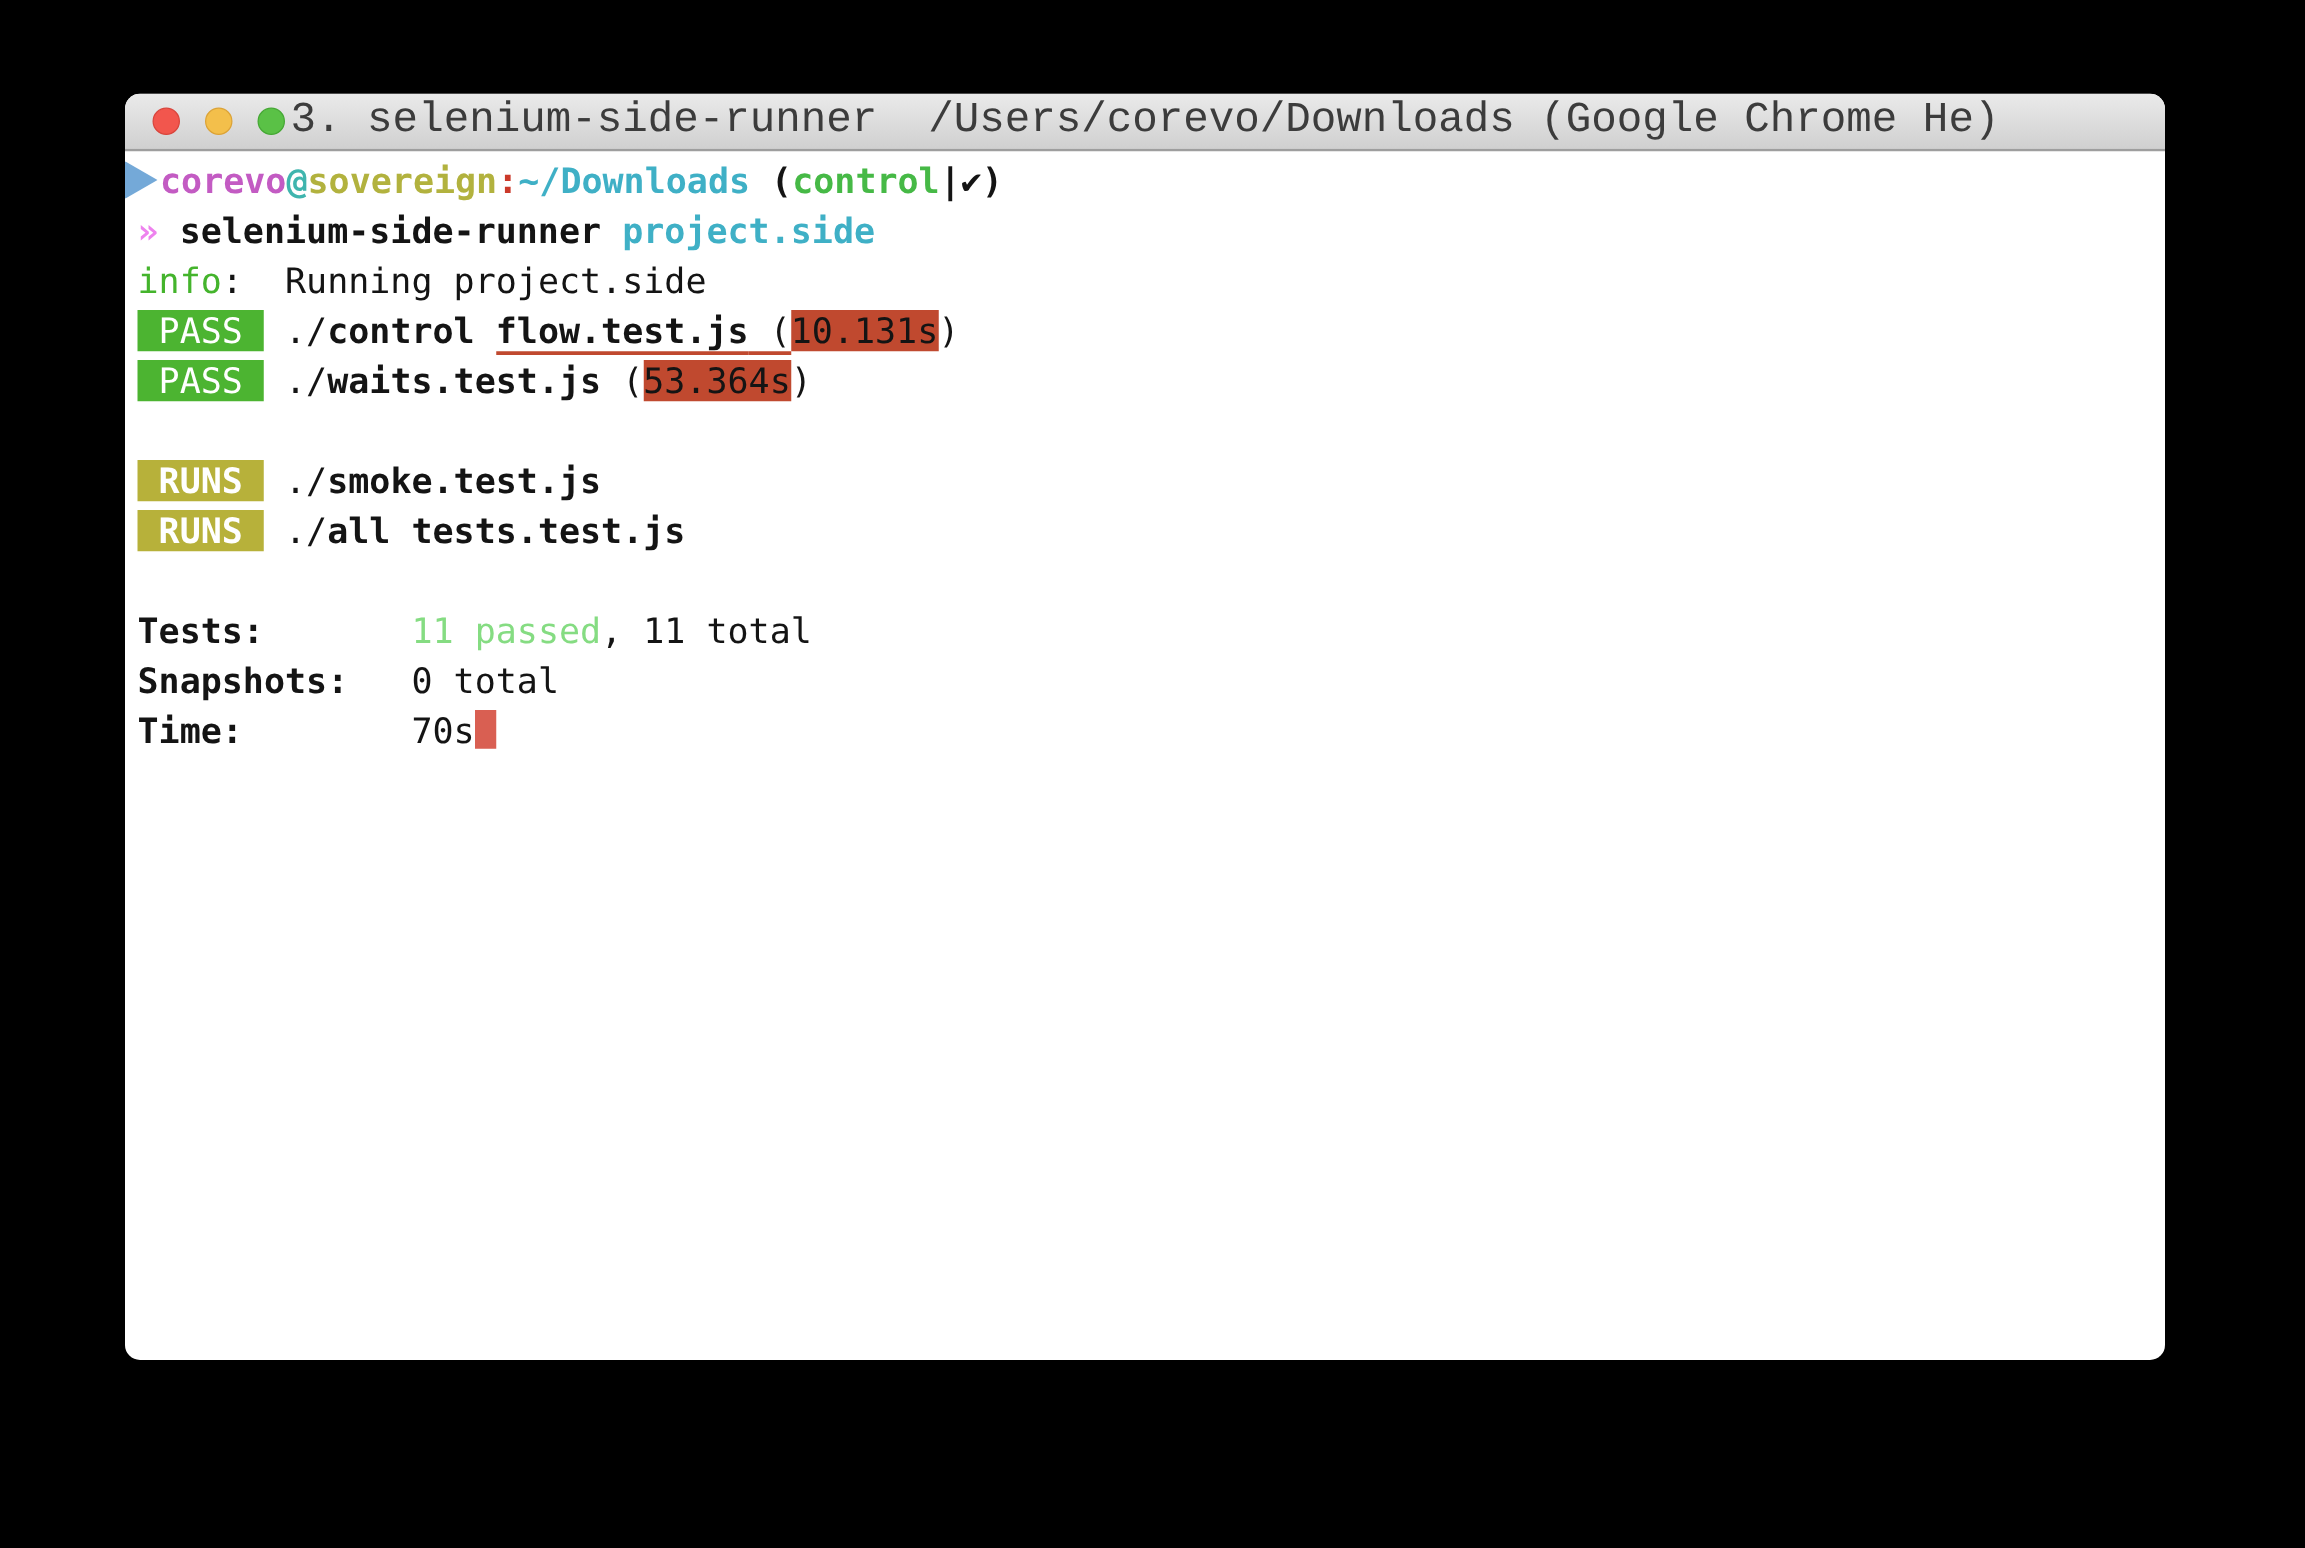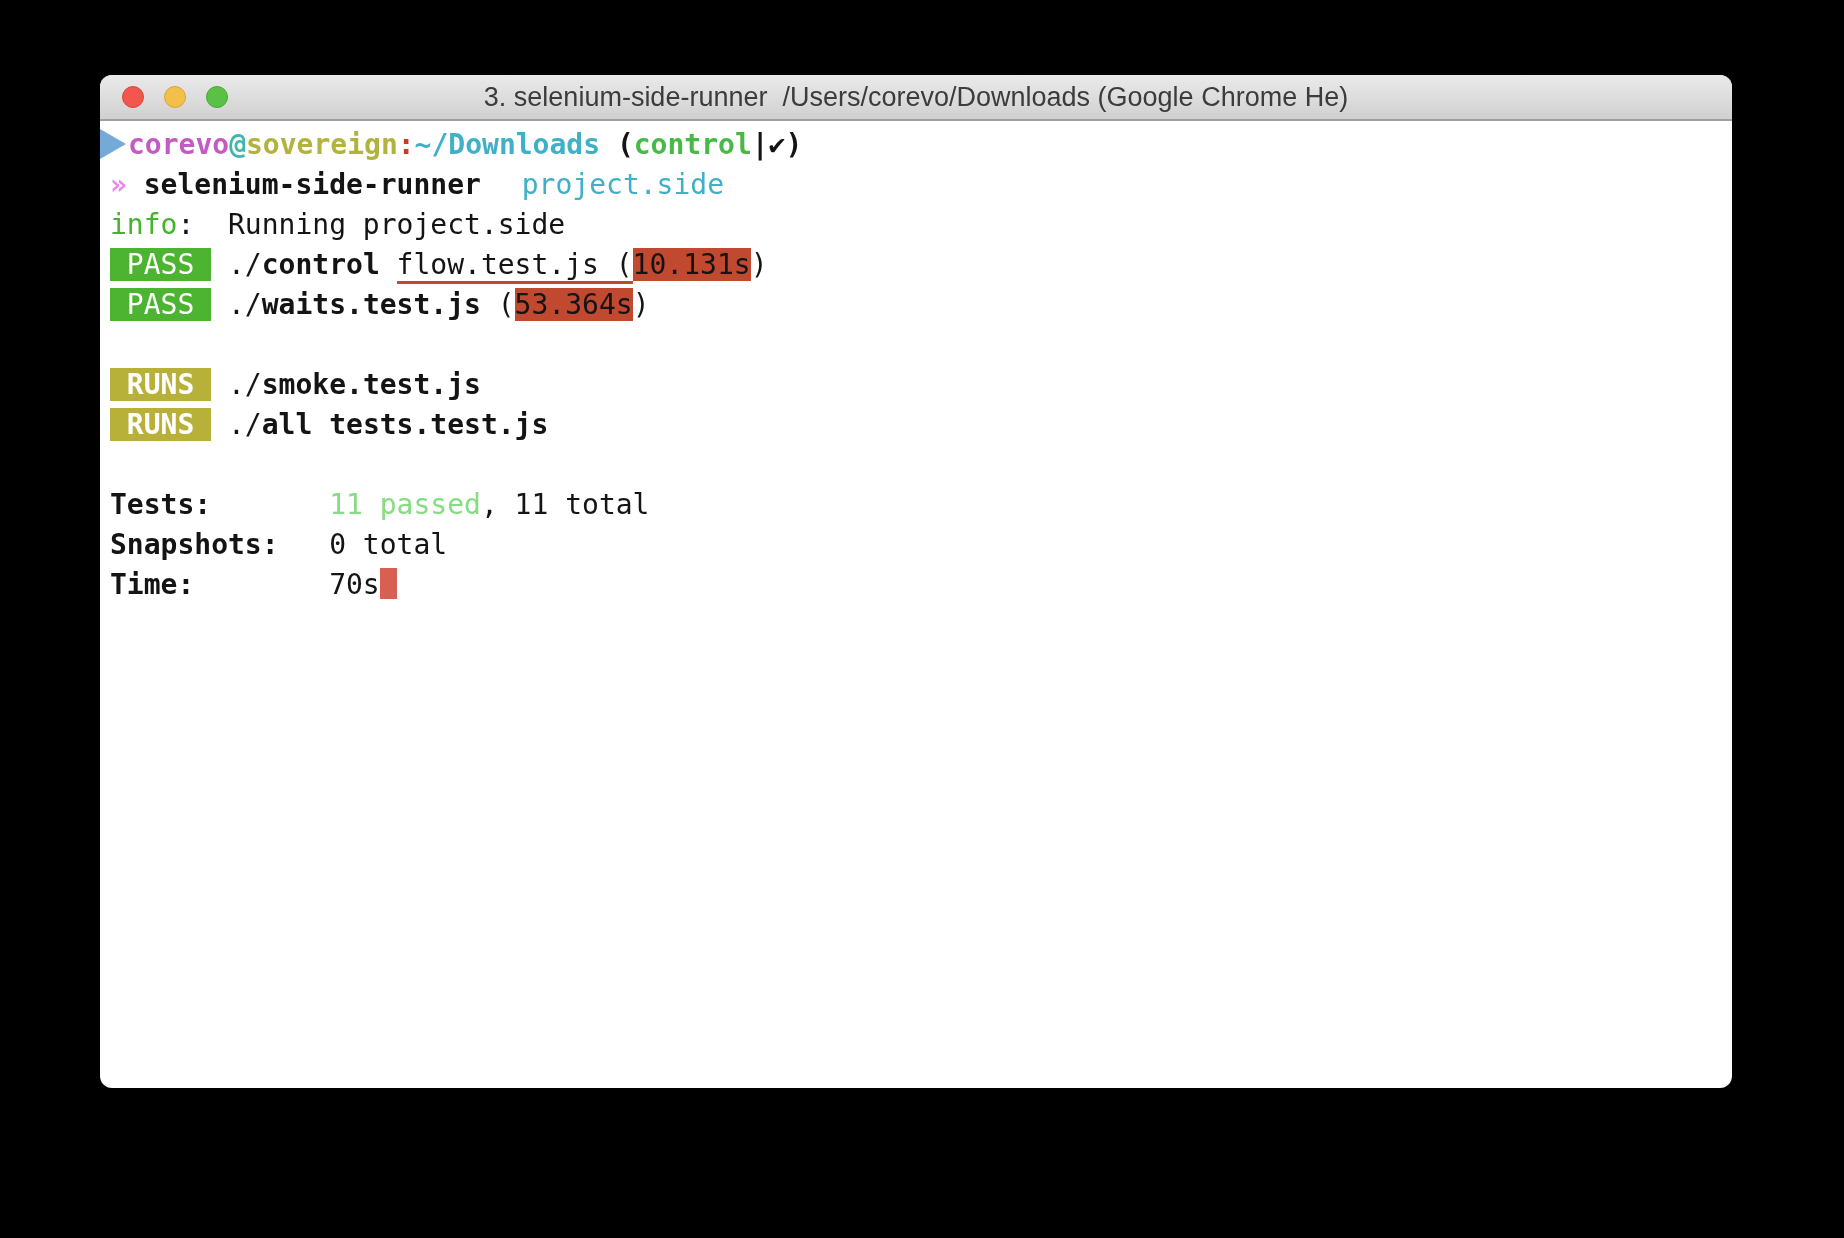--- a/index.html
+++ b/index.html
@@ -48,22 +48,22 @@
     width: 22px;
     height: 22px;
     border-radius: 50%;
     box-sizing: border-box;
   }
   .tl-close    { background: var(--close-red, #f2564d);    border: 1px solid #d9453c; }
   .tl-minimize { background: var(--minimize-yellow, #f3bf4b); border: 1px solid #dca336; }
   .tl-zoom     { background: var(--zoom-green, #5ac146);   border: 1px solid #45a834; }
 
   .title-text {
-    font-family: Liberation Sans, sans-serif;
-    font-size: 27px;
+    font-family: Liberation Mono, monospace;
+    font-size: 34px;
     color: #3c3c3c;
     white-space: pre;
   }
 
   .terminal-body {
     padding: 4px 10px;
     font-size: 28px;
     color: var(--text-black, #141414);
     font-weight: 500;
   }
@@ -91,21 +91,21 @@
   }
 
   .seg-magenta { color: var(--prompt-user-magenta, #c35bc3); font-weight: 700; }
   .seg-at      { color: var(--prompt-at-teal, #3fb5ae);      font-weight: 700; }
   .seg-olive   { color: var(--prompt-host-olive, #b2b23e);   font-weight: 700; }
   .seg-colon   { color: var(--prompt-colon-red, #cb392a);    font-weight: 700; }
   .seg-path    { color: var(--prompt-path-cyan, #3fb0c6);    font-weight: 700; }
   .seg-branch  { color: var(--prompt-branch-green, #46b946); font-weight: 700; }
 
   .seg-pink    { color: var(--command-arrow-pink, #ee82ee);  font-weight: 700; }
-  .seg-cyan-arg{ color: var(--prompt-path-cyan, #3fb0c6);    font-weight: 400; margin-left: 24px; }
+  .seg-cyan-arg{ color: var(--prompt-path-cyan, #3fb0c6);    font-weight: 700; }
 
   .seg-info-green { color: var(--info-green, #44b42c); font-weight: 400; }
 
   .seg-badge-pass {
     background: var(--pass-badge-green, #4cb431);
     color: #ffffff;
     font-weight: 400;
   }
   .seg-badge-runs {
     background: var(--runs-badge-olive, #b7b13a);
@@ -113,21 +113,21 @@
     font-weight: 700;
   }
 
   .seg-hl-red {
     background: var(--time-highlight-red, #c0492f);
     color: #141414;
     font-weight: 400;
   }
   .seg-bold-redline {
     color: var(--text-black, #141414);
-    font-weight: 400;
+    font-weight: 700;
     border-bottom: 3px solid var(--time-highlight-red, #c0492f);
   }
   .seg-plain-redline {
     color: var(--text-black, #141414);
     font-weight: 500;
     border-bottom: 3px solid var(--time-highlight-red, #c0492f);
   }
 
   .seg-lightgreen { color: var(--passed-light-green, #85dc82); font-weight: 500; }
 

